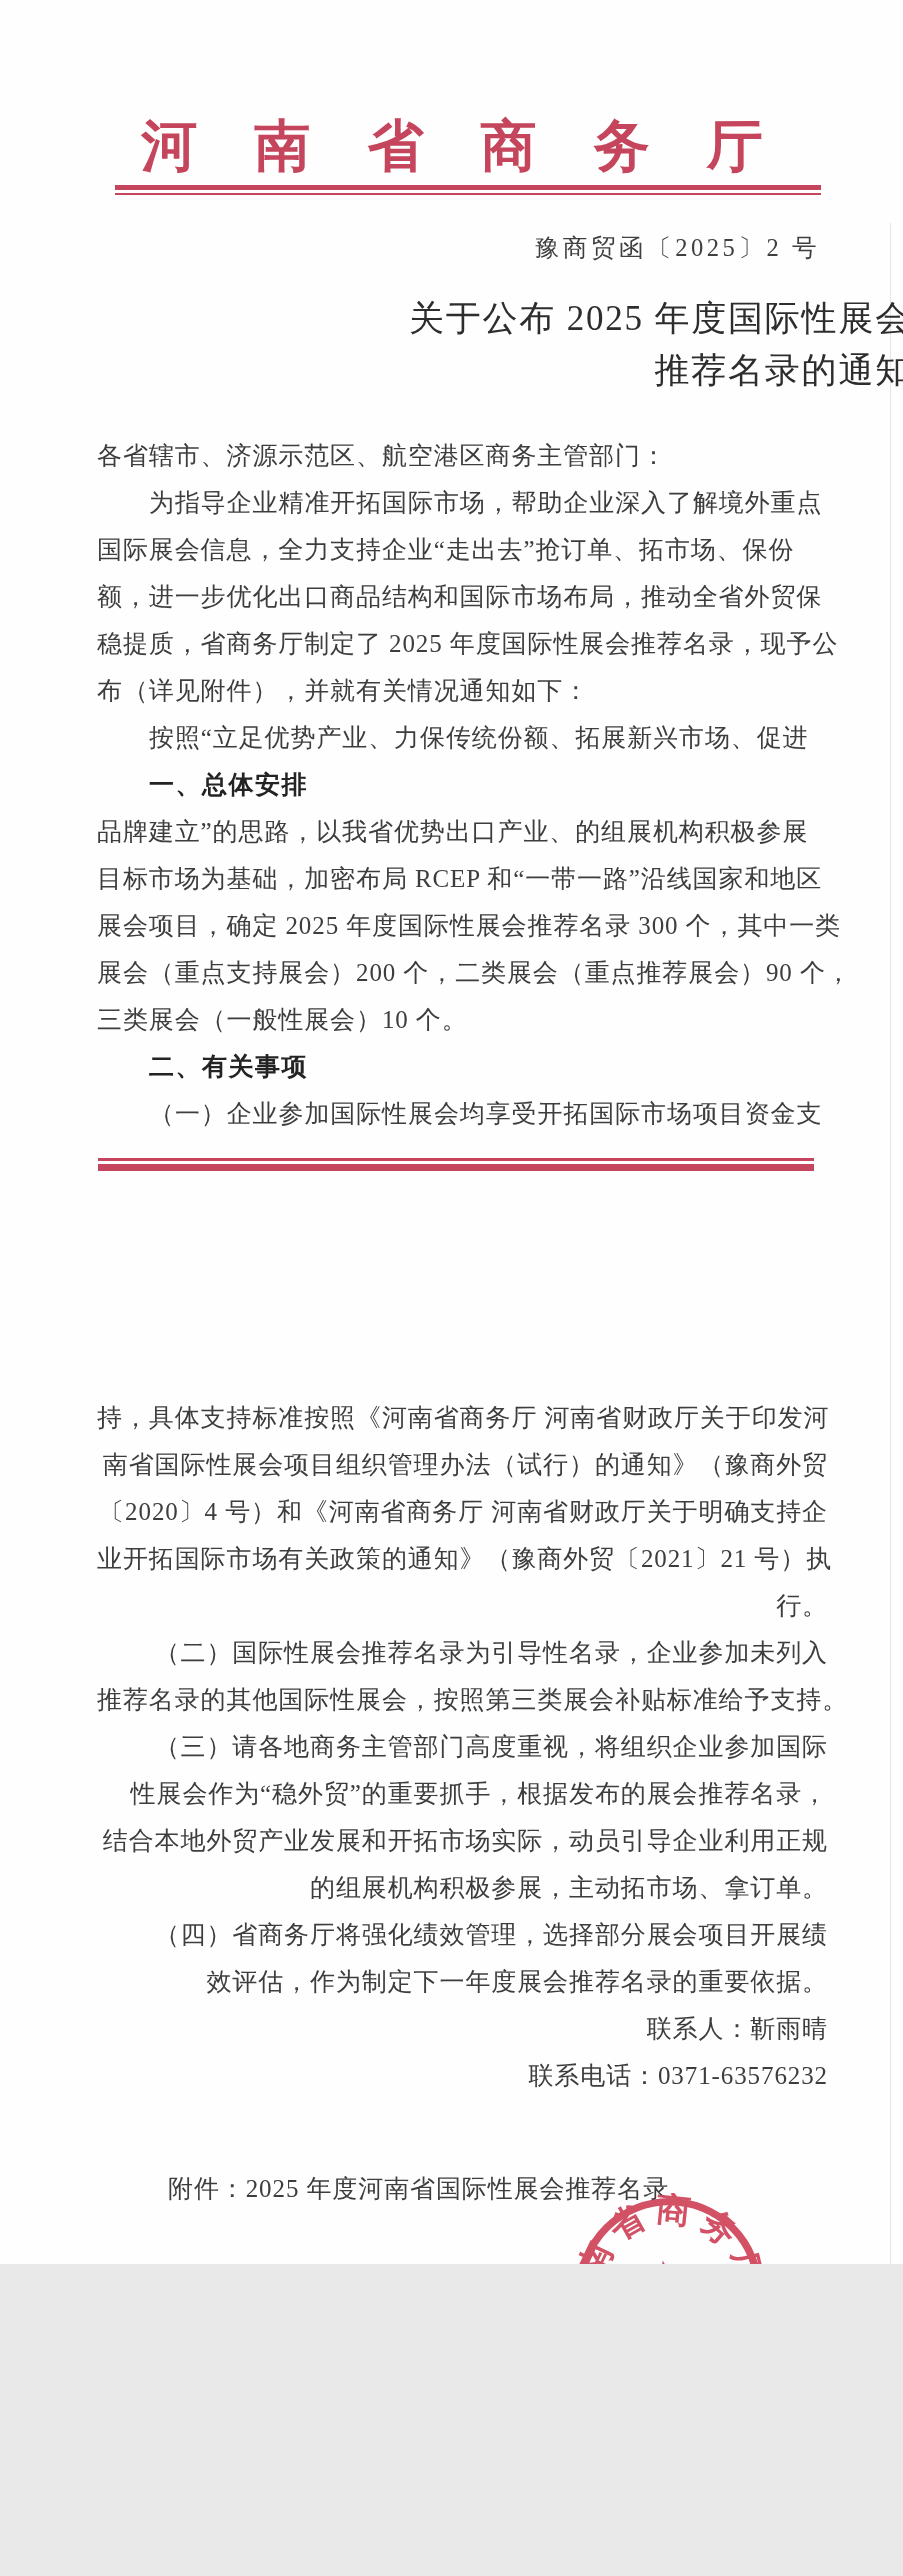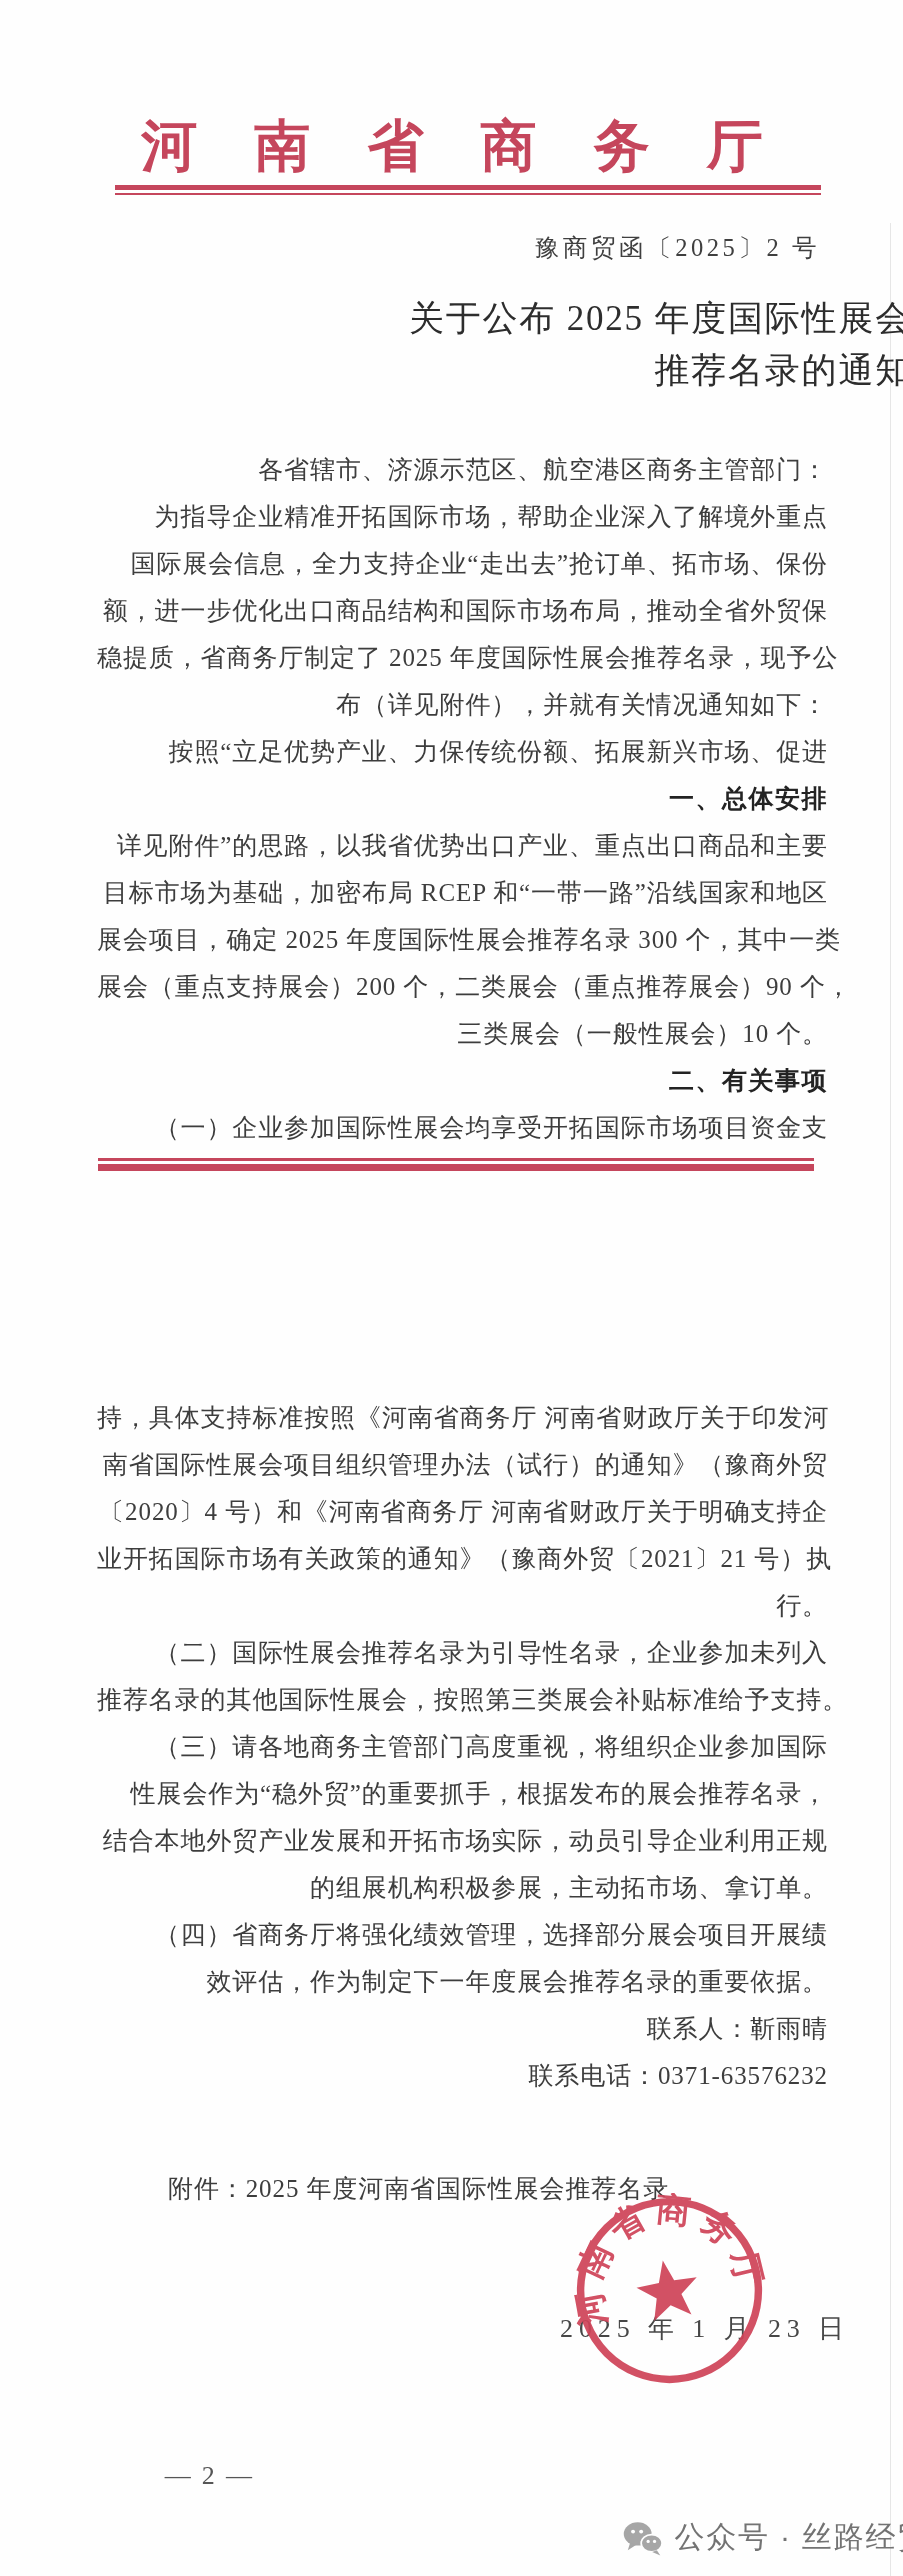--- a/index.html
+++ b/index.html
@@ -1,17 +1,17 @@
 <!DOCTYPE html>
 <html style="font-size:9.4px"><head>
 <meta charset="utf-8">
 <style>
   html,body{margin:0;padding:0;background:#e9e9e9;}
   .page{
-    position:relative;width:904px;height:2576px;margin:0 auto;
+    position:relative;width:904px;height:2264px;margin:0 auto;
     background:#fefefe;overflow:hidden;
     font-family:"Liberation Serif","DejaVu Serif",serif;
   }
   .scan-edge{position:absolute;top:223px;bottom:0;right:13px;width:1.2px;background:rgba(170,170,170,.28);}
   
   .agency-title{
     position:absolute;top:109px;left:0;width:100%;text-align:center;
     font-size:56px;font-weight:bold;color:#c5465c;
     letter-spacing:1.02em;text-indent:1.02em;white-space:nowrap;
   }
@@ -25,21 +25,21 @@
   
   .doc-title{
     position:absolute;top:293px;left:0;width:100%;text-align:right;
     font-size:35px;font-weight:normal;color:#2d2d2d;line-height:52px;letter-spacing:1.8px;margin-left:8px;
   }
   
   .body-block{position:absolute;left:97px;width:731px;font-size:25px;color:#3d3d3d;letter-spacing:0.9px;}
   .body-block .line{height:47px;line-height:47px;white-space:nowrap;}
   .indent2{padding-left:52px;}
   .hei{font-weight:bold;font-family:"Liberation Sans","DejaVu Sans",sans-serif;color:#232323;letter-spacing:1.5px;}
-  .block-1{top:446px;text-align:right;}
+  .block-1{top:432px;}
   .block-2{top:1394px;text-align:right;}
   
   .sep{position:absolute;left:98px;width:716px;background:#c5465c;}
   .sep-thin{top:1158px;height:2.9px;}
   .sep-thick{top:1164px;height:7px;}
   
   .attachment{position:absolute;left:168px;top:2172px;font-size:25px;color:#3d3d3d;letter-spacing:0.9px;white-space:nowrap;}
   .issue-date{
     position:absolute;left:560px;top:2311px;width:217px;text-align:center;
     font-size:26px;color:#474747;letter-spacing:5.9px;white-space:nowrap;z-index:1;
@@ -74,21 +74,21 @@
 
   <div class="body-block block-1">
     <div class="line">各省辖市、济源示范区、航空港区商务主管部门：</div>
     <div class="line indent2">为指导企业精准开拓国际市场，帮助企业深入了解境外重点</div>
     <div class="line">国际展会信息，全力支持企业“走出去”抢订单、拓市场、保份</div>
     <div class="line">额，进一步优化出口商品结构和国际市场布局，推动全省外贸保</div>
     <div class="line">稳提质，省商务厅制定了 2025 年度国际性展会推荐名录，现予公</div>
     <div class="line">布（详见附件），并就有关情况通知如下：</div>
     <div class="line indent2">按照“立足优势产业、力保传统份额、拓展新兴市场、促进</div>
     <div class="line indent2 hei">一、总体安排</div>
-    <div class="line">详见附件”的思路，以我省优势出口产业、重点出口商品和主要</div>
+    <div class="line">品牌建立”的思路，以我省优势出口产业、的组展机构积极参展</div>
     <div class="line">目标市场为基础，加密布局 RCEP 和“一带一路”沿线国家和地区</div>
     <div class="line">展会项目，确定 2025 年度国际性展会推荐名录 300 个，其中一类</div>
     <div class="line">展会（重点支持展会）200 个，二类展会（重点推荐展会）90 个，</div>
     <div class="line">三类展会（一般性展会）10 个。</div>
     <div class="line indent2 hei">二、有关事项</div>
     <div class="line indent2">（一）企业参加国际性展会均享受开拓国际市场项目资金支</div>
   </div>
 
   <div class="sep sep-thin"></div>
   <div class="sep sep-thick"></div>

